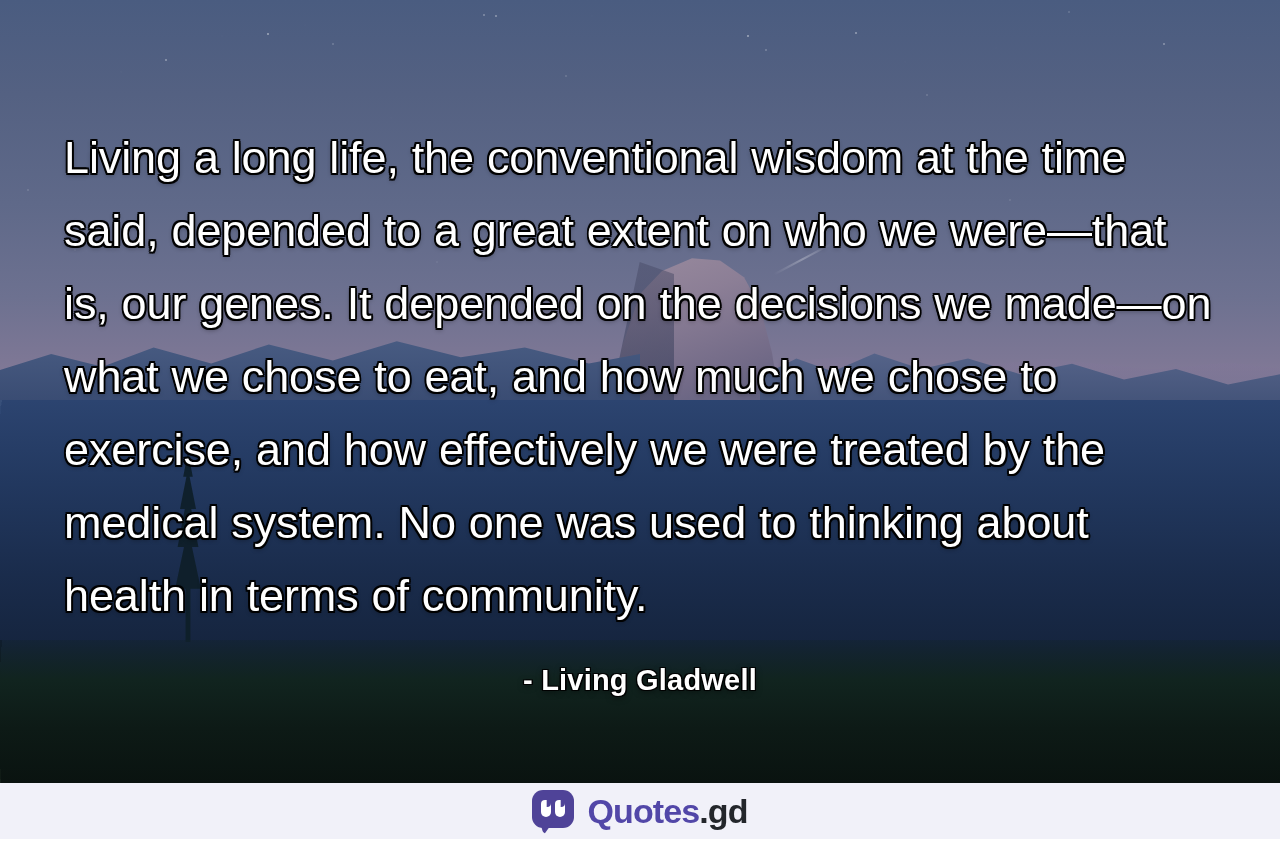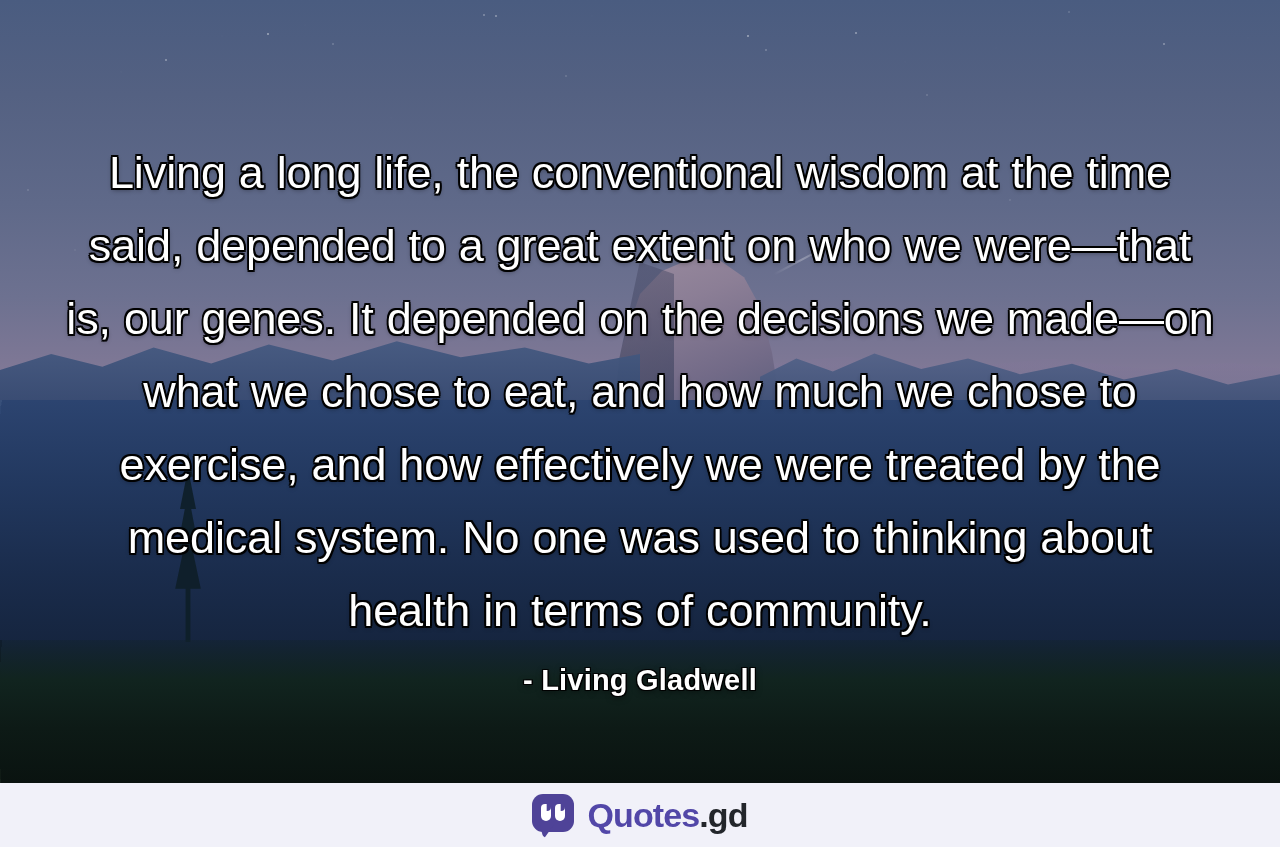--- a/index.html
+++ b/index.html
@@ -186,23 +186,23 @@
     clip-path: polygon(50% 0%, 62% 13%, 54% 13%, 70% 30%, 58% 30%, 76% 50%,
                        60% 50%, 82% 72%, 56% 72%, 56% 100%, 44% 100%, 44% 72%,
                        18% 72%, 40% 50%, 24% 50%, 42% 30%, 30% 30%, 46% 13%, 38% 13%);
     opacity: .92;
   }
 
   
   .quote-block {
     position: absolute;
     left: 64px;
-    top: 136px;
+    top: 121px;
     width: 1152px;
-    text-align: center;
+    text-align: left;
   }
   .quote-text {
     margin: 0;
     color: #ffffff;
     font-family: "Liberation Sans", sans-serif;
     font-size: 45px;
     line-height: 73px;
     font-weight: 400;
     letter-spacing: -0.1px;
     word-spacing: 0.5px;
@@ -237,21 +237,21 @@
        1.3px  1.3px 0 rgba(0,0,0,.85),
        0 2px 6px rgba(0,0,0,.6);
   }
 
   
   .footer {
     position: absolute;
     left: 0;
     top: 783px;
     width: 1280px;
-    height: 64px;
+    height: 56px;
     background: #f1f1f9;
     display: flex;
     align-items: center;
     justify-content: center;
   }
   .brand {
     display: flex;
     align-items: center;
     gap: 13px;
     text-decoration: none;

